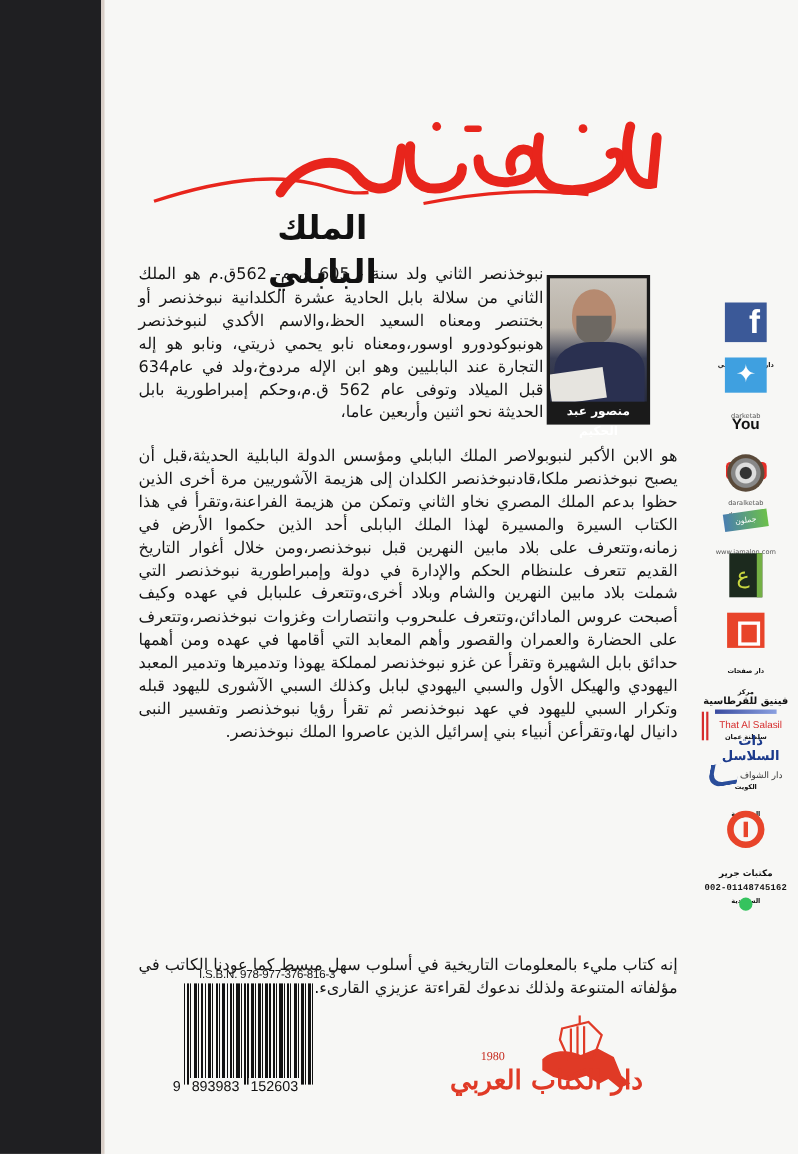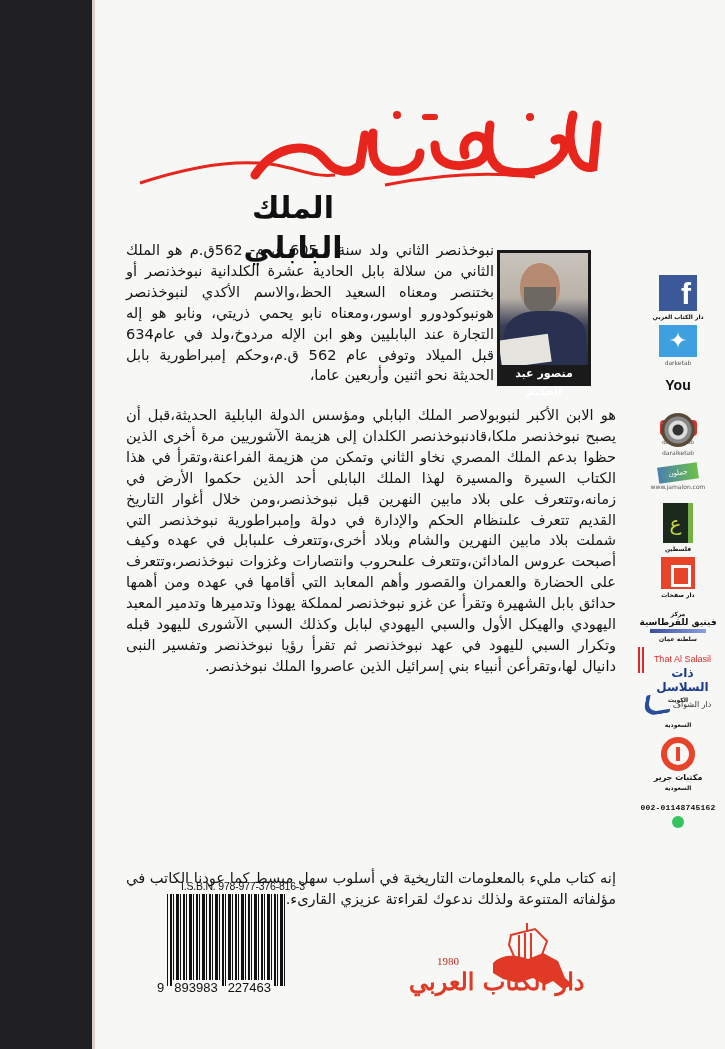--- a/index.html
+++ b/index.html
@@ -25,21 +25,21 @@
   .author-name { display: block; height: 18px; line-height: 18px; text-align: center; color: #fff; font-weight: bold; font-size: 11px; direction: rtl; }
   .para1-box { position: absolute; left: 126px; top: 240px; width: 368px; direction: rtl; text-align: justify; text-align-last: right;
     font-size: 14.6px; line-height: 20.9px; color: #161616; }
   .para2-box { position: absolute; left: 126px; top: 405px; width: 490px; direction: rtl; text-align: justify; text-align-last: right;
     font-size: 14.6px; line-height: 20.9px; color: #161616; }
   .para3-box { position: absolute; left: 126px; top: 868px; width: 490px; direction: rtl; text-align: justify; text-align-last: right;
     font-size: 14.6px; line-height: 20.9px; color: #161616; }
 
   .social { position: absolute; left: 638px; top: 275px; width: 80px; }
   .s-item { position: absolute; left: 0; width: 80px; text-align: center; }
-  .s-cap { display: block; font-size: 6px; color: #555; margin-top: 2px; white-space: nowrap; }
+  .s-cap { display: block; font-size: 6px; color: #555; margin-top: 18px; white-space: nowrap; }
   .s-cap.bold { font-weight: bold; color: #111; }
   .fb { width: 38px; height: 36px; margin: 0 auto; background: #3b5998; color: #fff; font-weight: bold; font-size: 30px; line-height: 38px; text-align: right; padding-right: 6px; font-family: "Liberation Sans", sans-serif; }
   .tw { width: 38px; height: 32px; margin: 0 auto; background: #3fa0e0; color: #fff; font-size: 22px; line-height: 32px; }
   .yt { display: inline-flex; align-items: center; font-family: Liberation Sans, sans-serif; font-weight: bold; font-size: 14px; flex-direction: column; }
   .yt .you { color: #111; }
   .yt .tube { background: #e52d27; color: #fff; border-radius: 4px; padding: 0 2px; margin-left: 1px; margin-top: 27px; }
   .ig { width: 34px; height: 34px; margin: 0 auto; border-radius: 50%; background: radial-gradient(circle,#333 0 5px,#ddd 6px 9px,#888 10px 13px,#5a4a3a 14px); }
   .badge-green { width: 40px; height: 16px; margin: 0 auto; background: linear-gradient(90deg,#4a7fb0,#6cc04a); transform: rotate(-8deg); color: #fff; font-size: 7px; line-height: 16px; }
   .book { width: 30px; height: 40px; margin: 0 auto; background: #1c2a1e; border-right: 5px solid #74b044; color: #c8d640; font-size: 20px; line-height: 40px; text-align: center; }
   .sf { width: 34px; height: 32px; margin: 0 auto; background: #e8442a; position: relative; }
@@ -172,21 +172,21 @@
     <span class="wa"></span>
   </div>
 </div>
 
 <div class="isbn-block">
   <span class="isbn">I.S.B.N. 978-977-376-816-3</span>
   <div class="barcode"></div>
   <div class="barcode-nums">
     <span>9</span>
     <span>893983</span>
-    <span>227463</span>
+    <span>152603</span>
   </div>
 </div>
 
 <div class="publisher">
   <svg class="pub-map" width="95" height="80" viewBox="0 0 95 80">
     <path d="M10 40 C20 30,35 32,45 36 L60 30 L75 38 L82 55 L90 62 L80 66 L70 58 L62 62 L50 55 L35 60 L20 56 L10 50 Z" fill="#e03a26"></path>
     <path d="M28 12 L52 6 L64 18 L56 40 L34 40 L26 22 Z" fill="none" stroke="#e03a26" stroke-width="2"></path>
     <path d="M36 12 L36 38 M42 10 L42 38 M48 10 L48 38" stroke="#e03a26" stroke-width="2"></path>
     <path d="M44 0 L44 8" stroke="#e03a26" stroke-width="2"></path>
   </svg>

